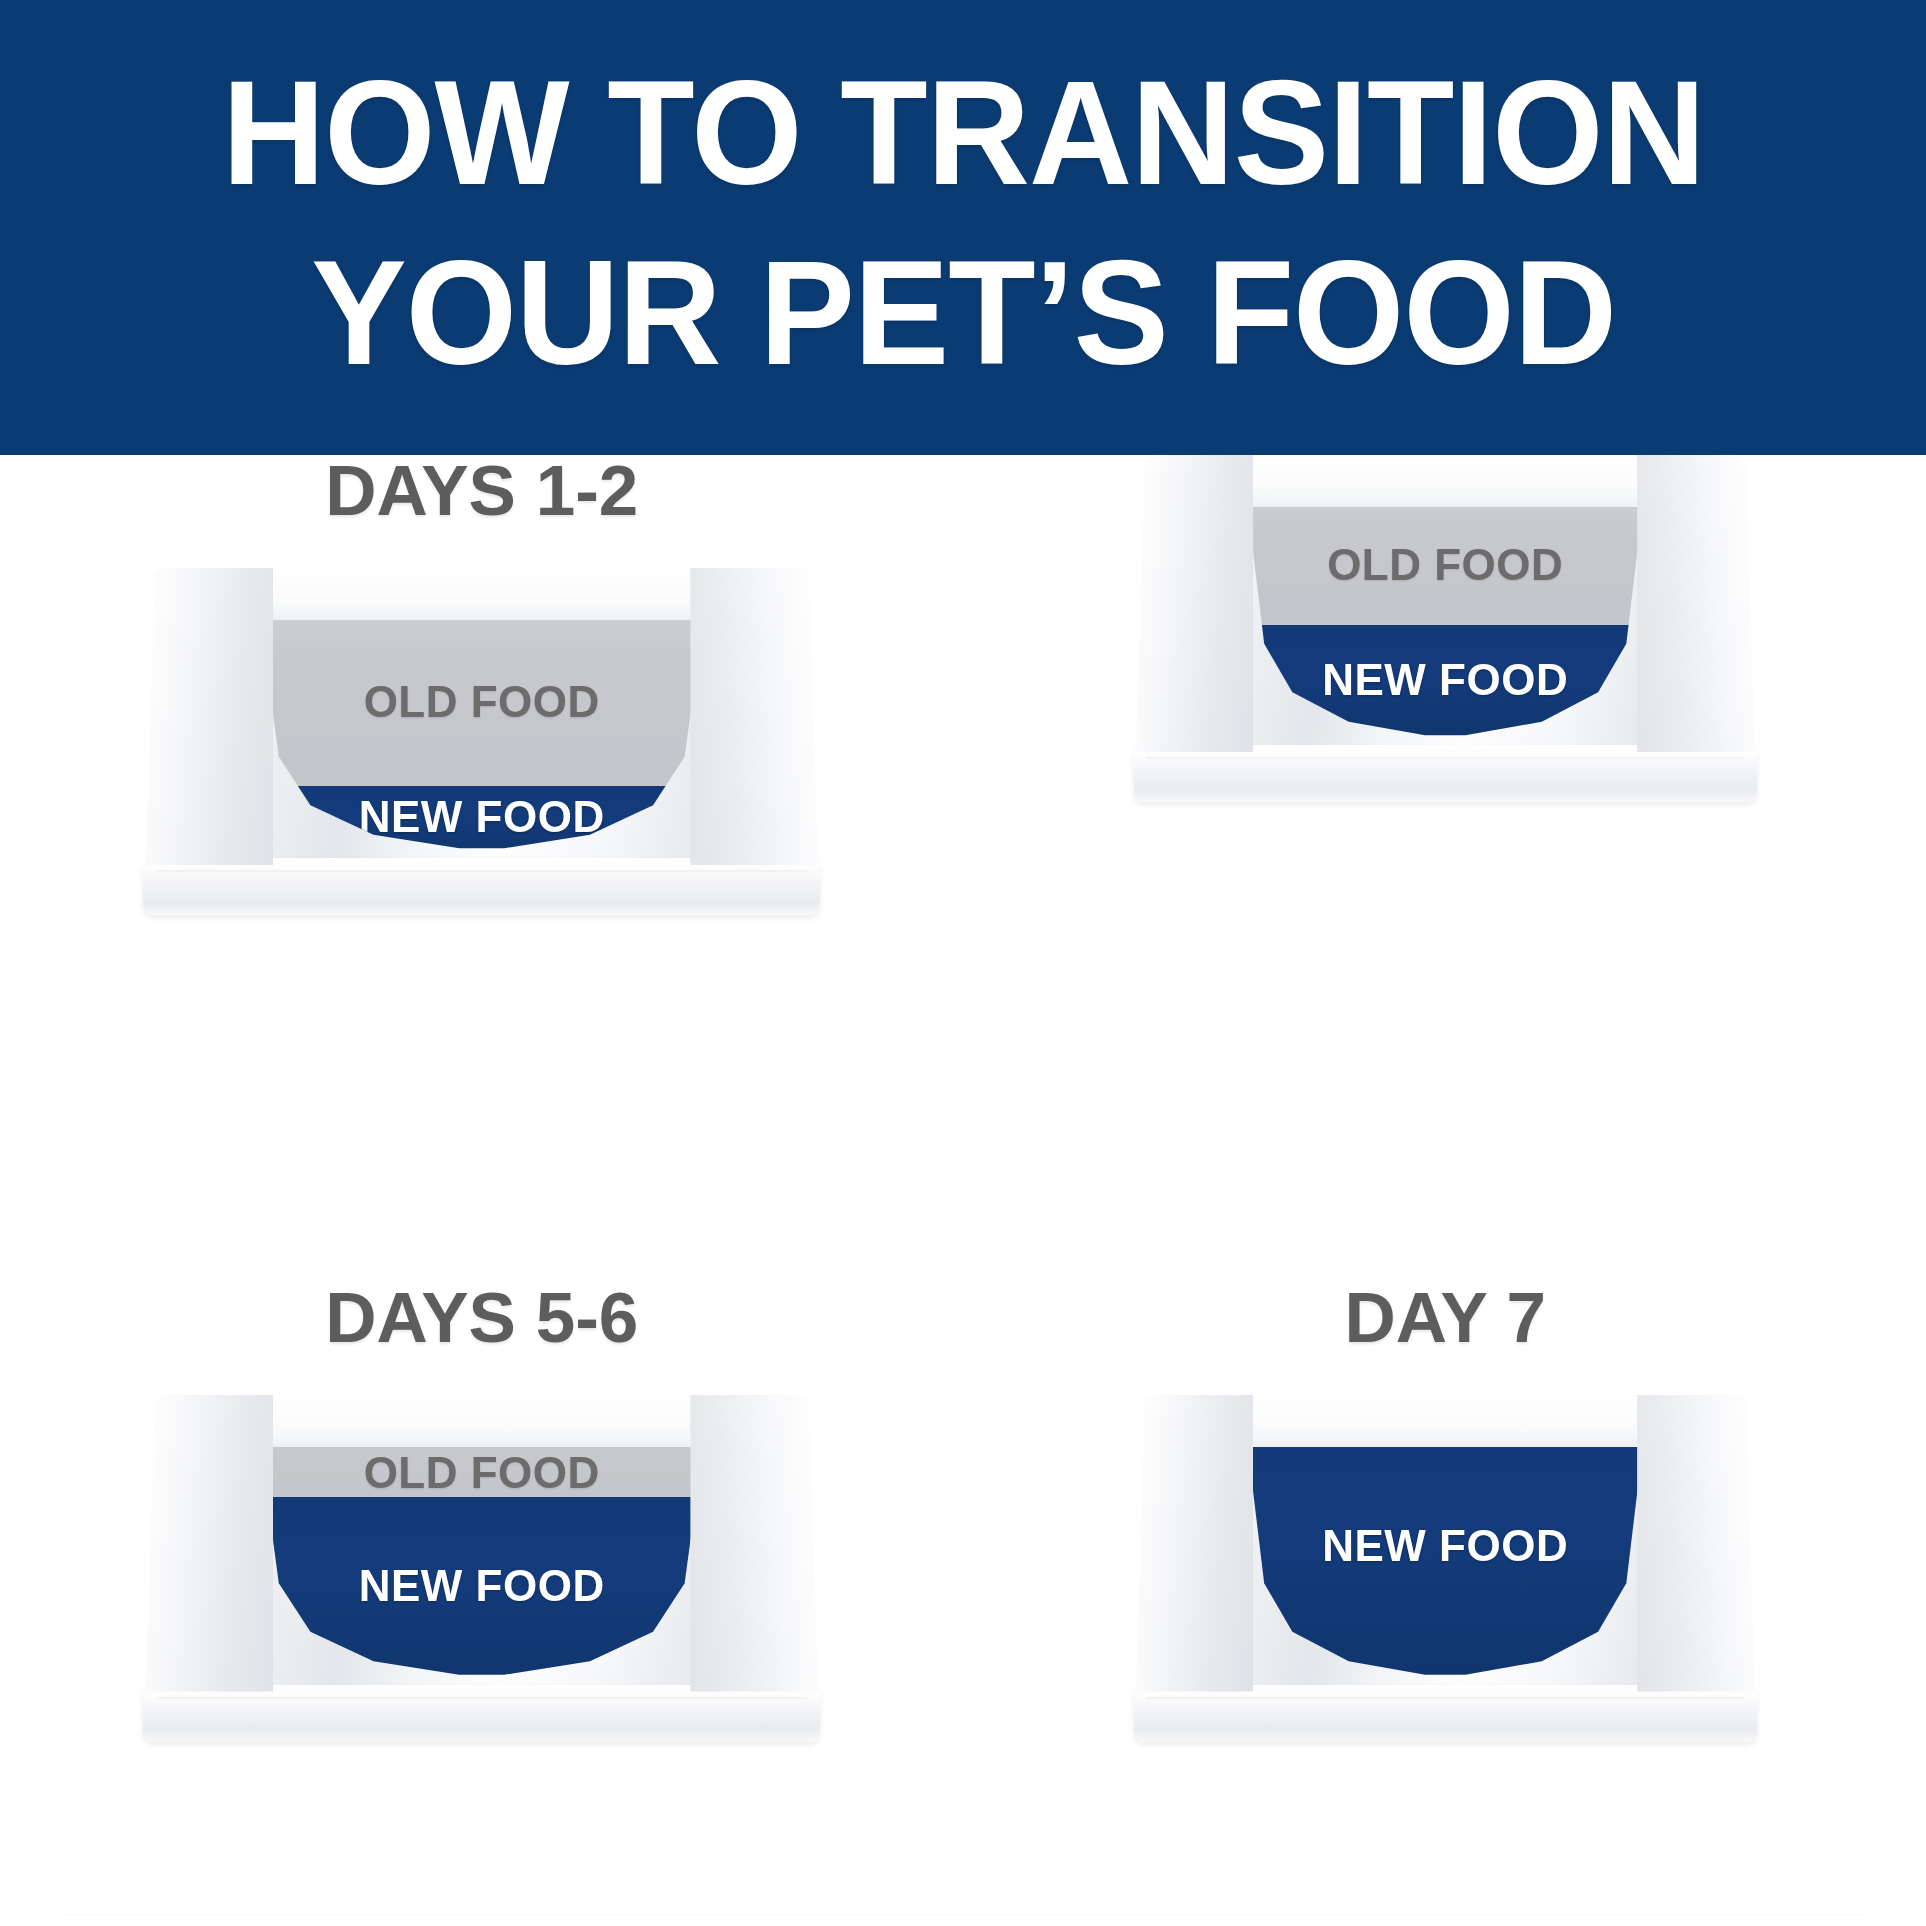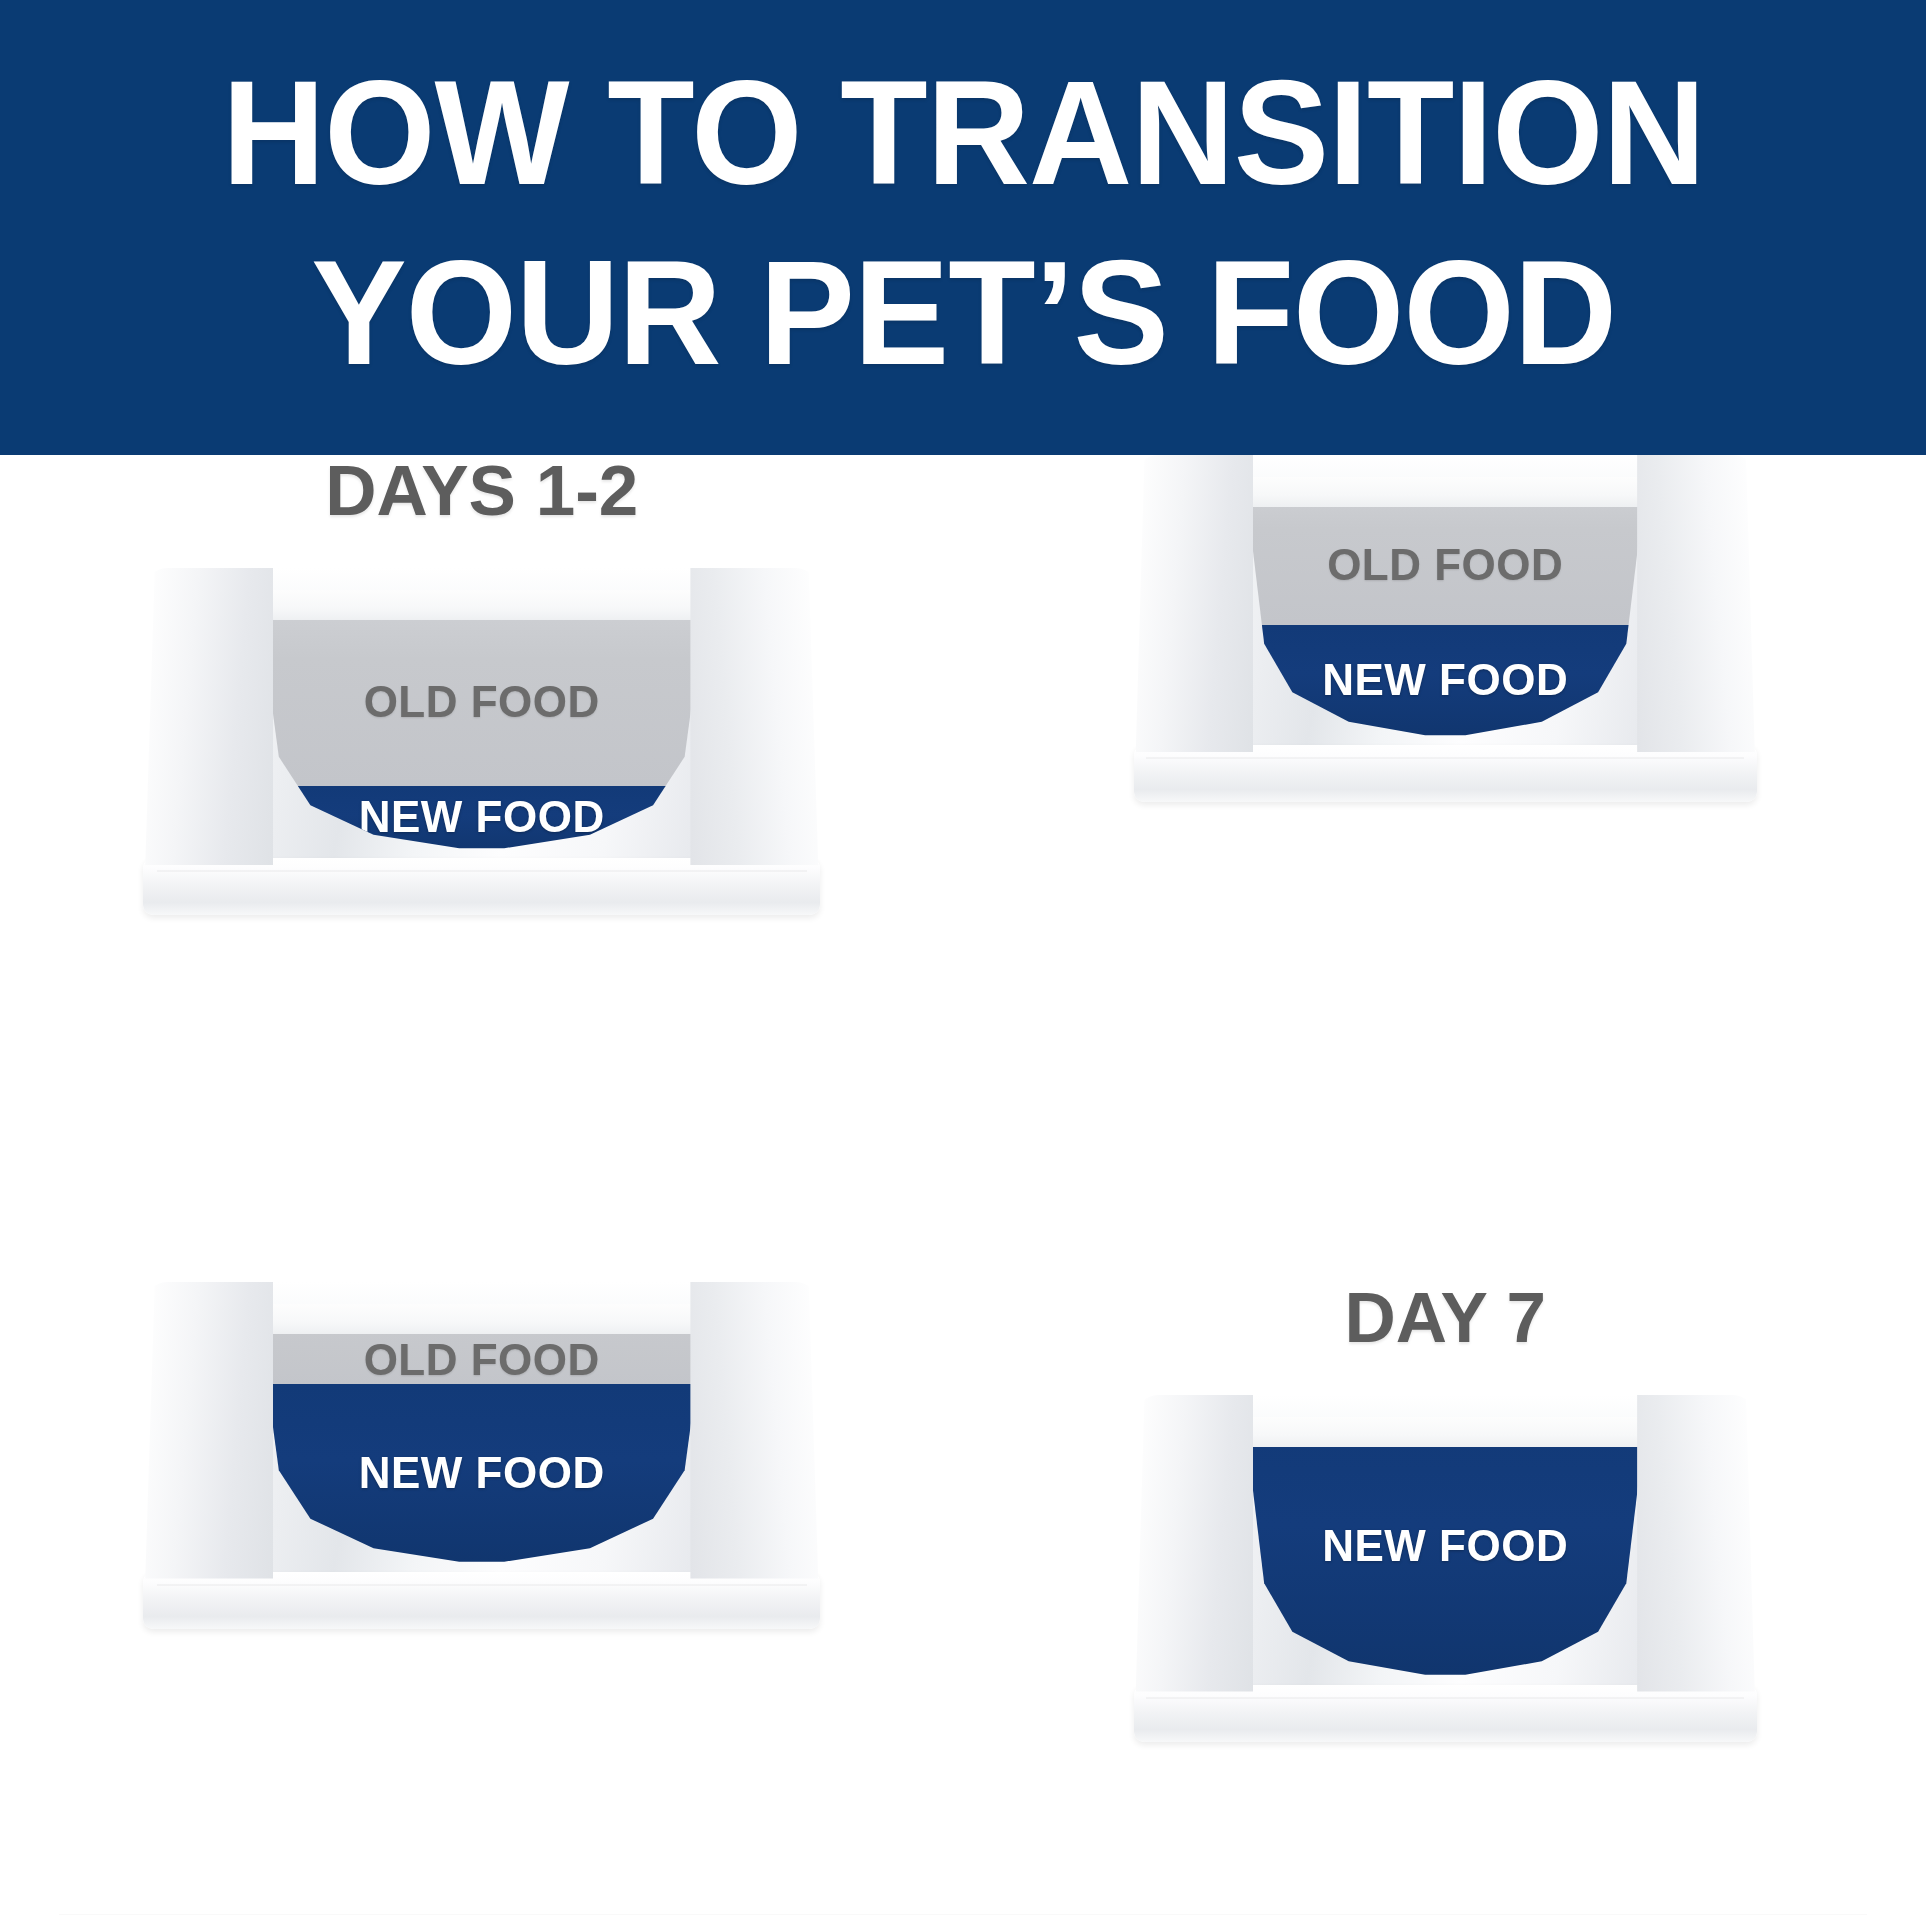--- a/index.html
+++ b/index.html
@@ -220,20 +220,21 @@
         </div>
         <div class="rim"></div>
       </div>
       <div class="wall-l"></div>
       <div class="wall-r"></div>
       <div class="plinth"></div>
     </div>
   </div>
 
   <div class="cell r2">
+    <div class="day-label">DAYS 5-6</div>
     <div class="bowl">
       <div class="stand"></div>
       <div class="stand-top-hl"></div>
       <div class="cavity wide">
         <div class="old-food" id="old3" style="height: 81px;">
           <div class="food-label label-old" id="oldlab3" style="top: 34px;">OLD FOOD</div>
         </div>
         <div class="new-food" id="new3" style="height: 189px;">
           <div class="food-label label-new" id="newlab3" style="top: 67px;">NEW FOOD</div>
         </div>

